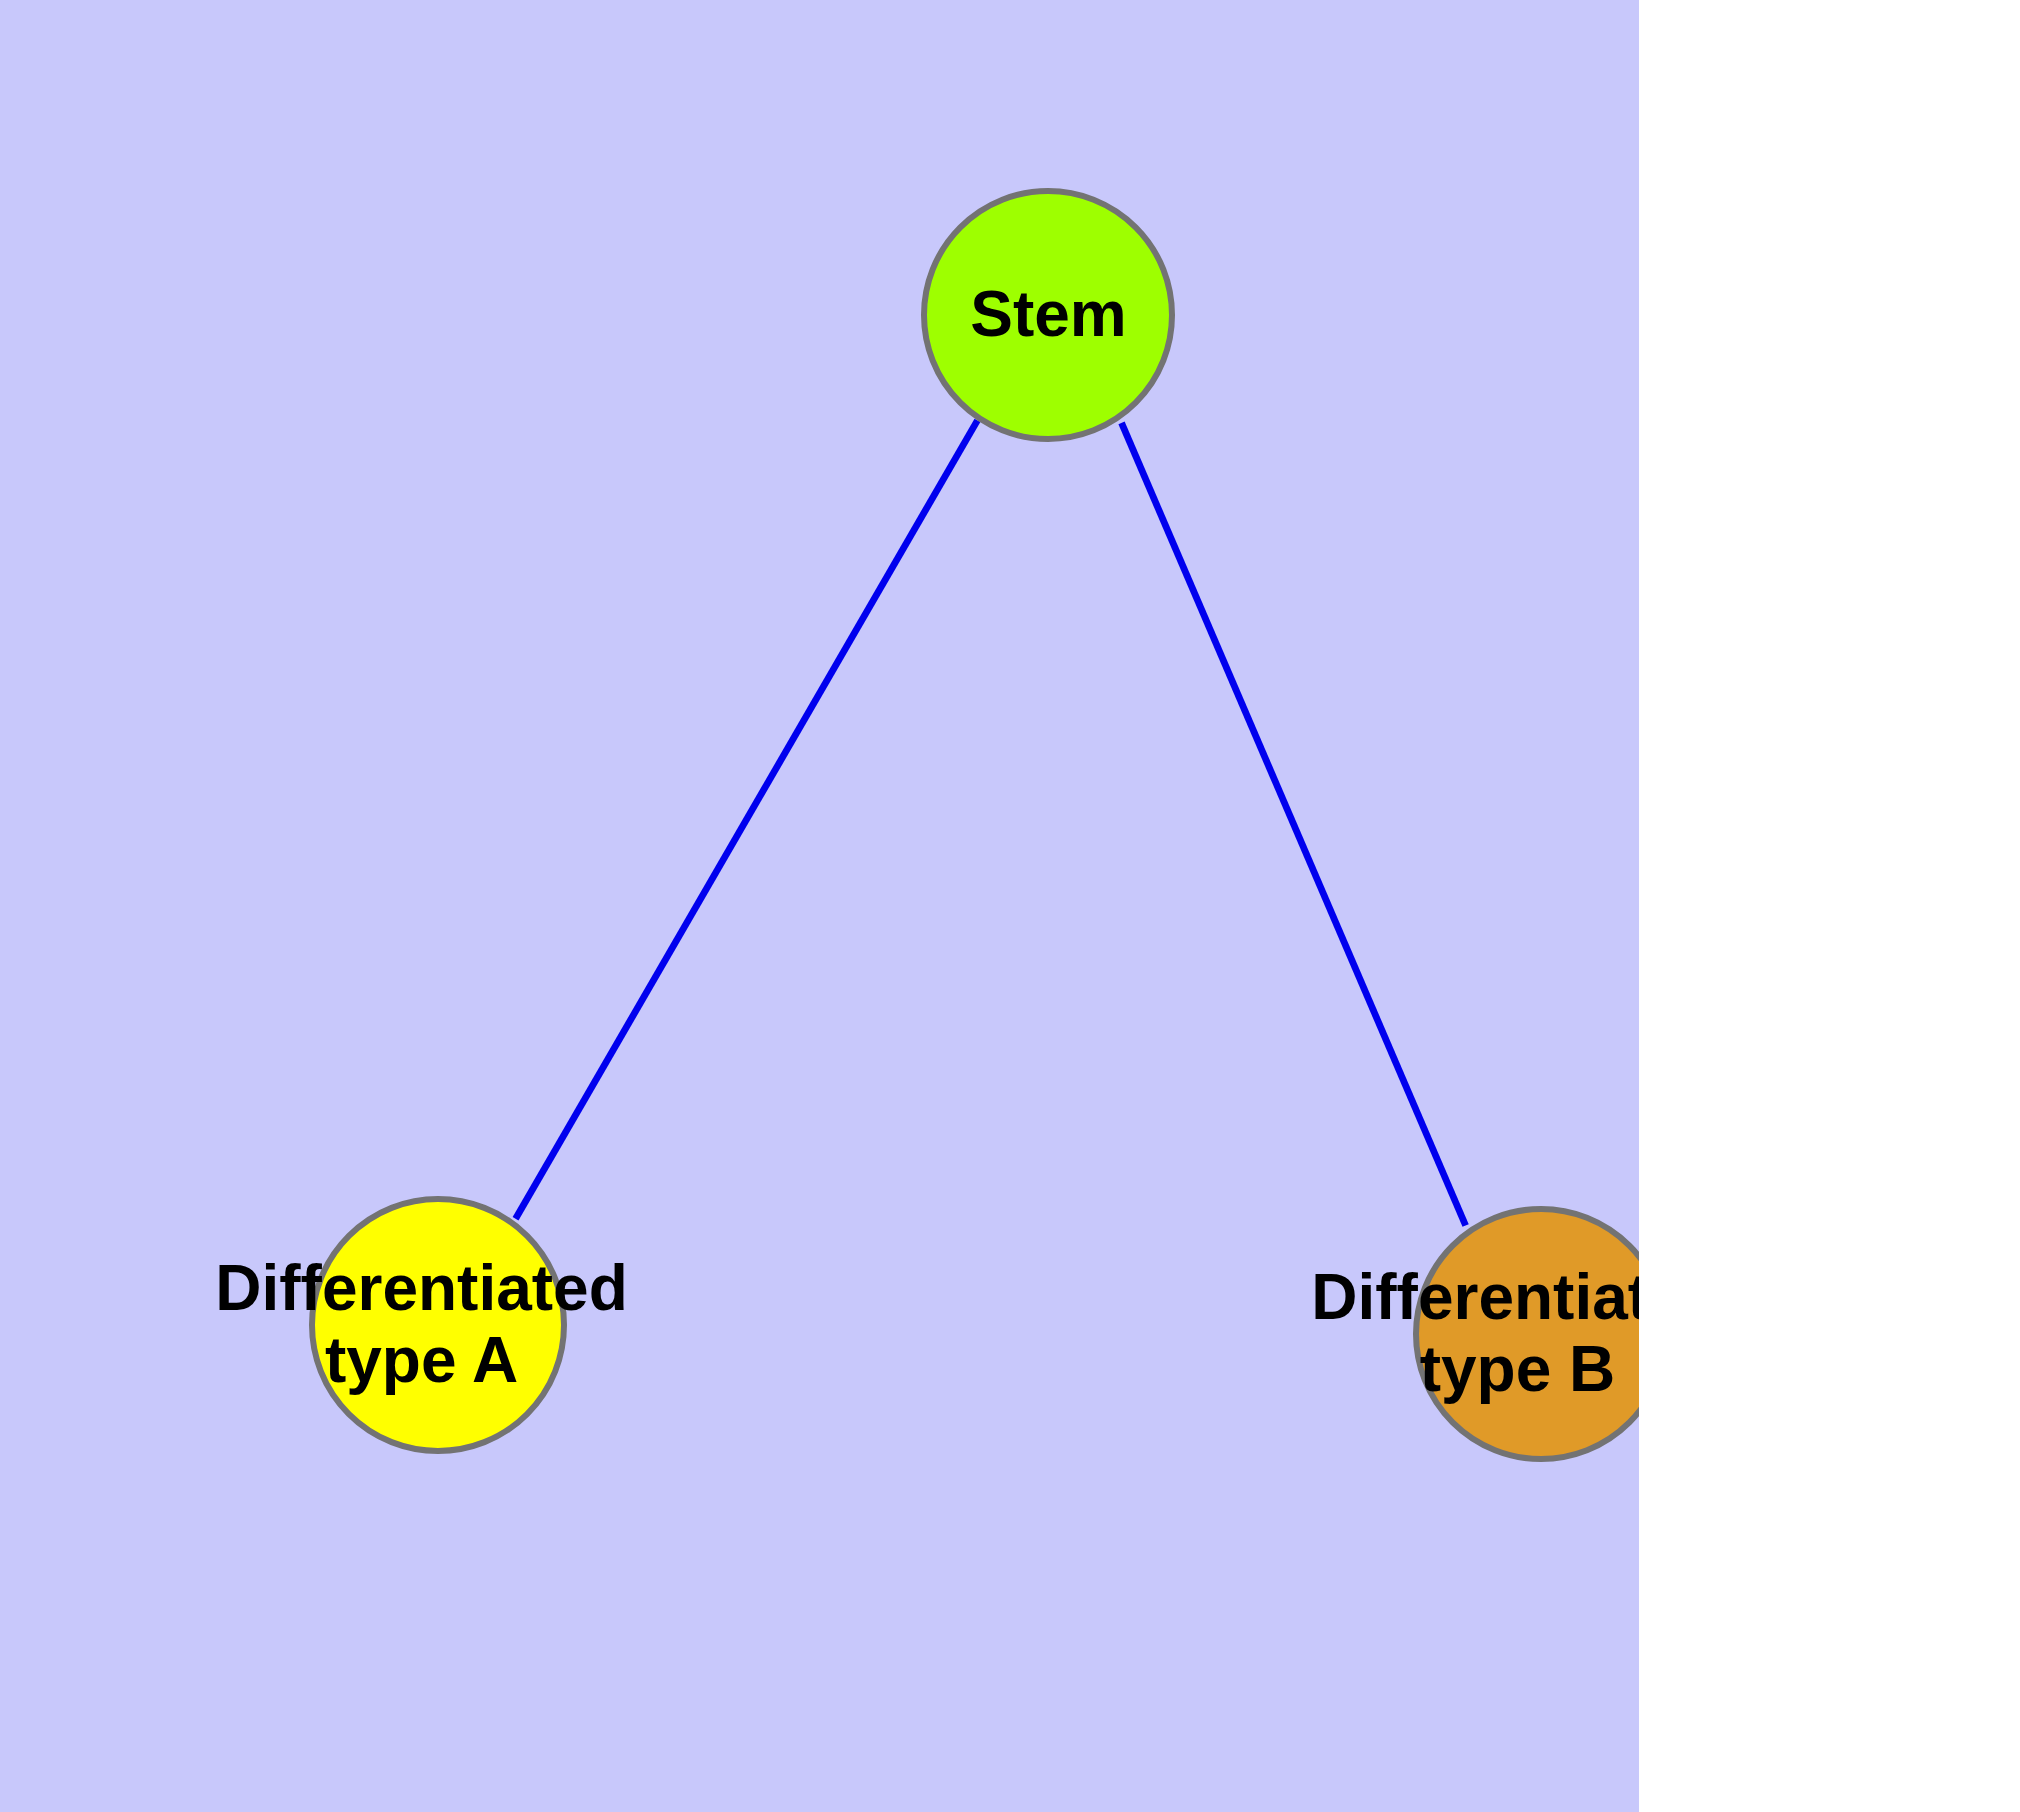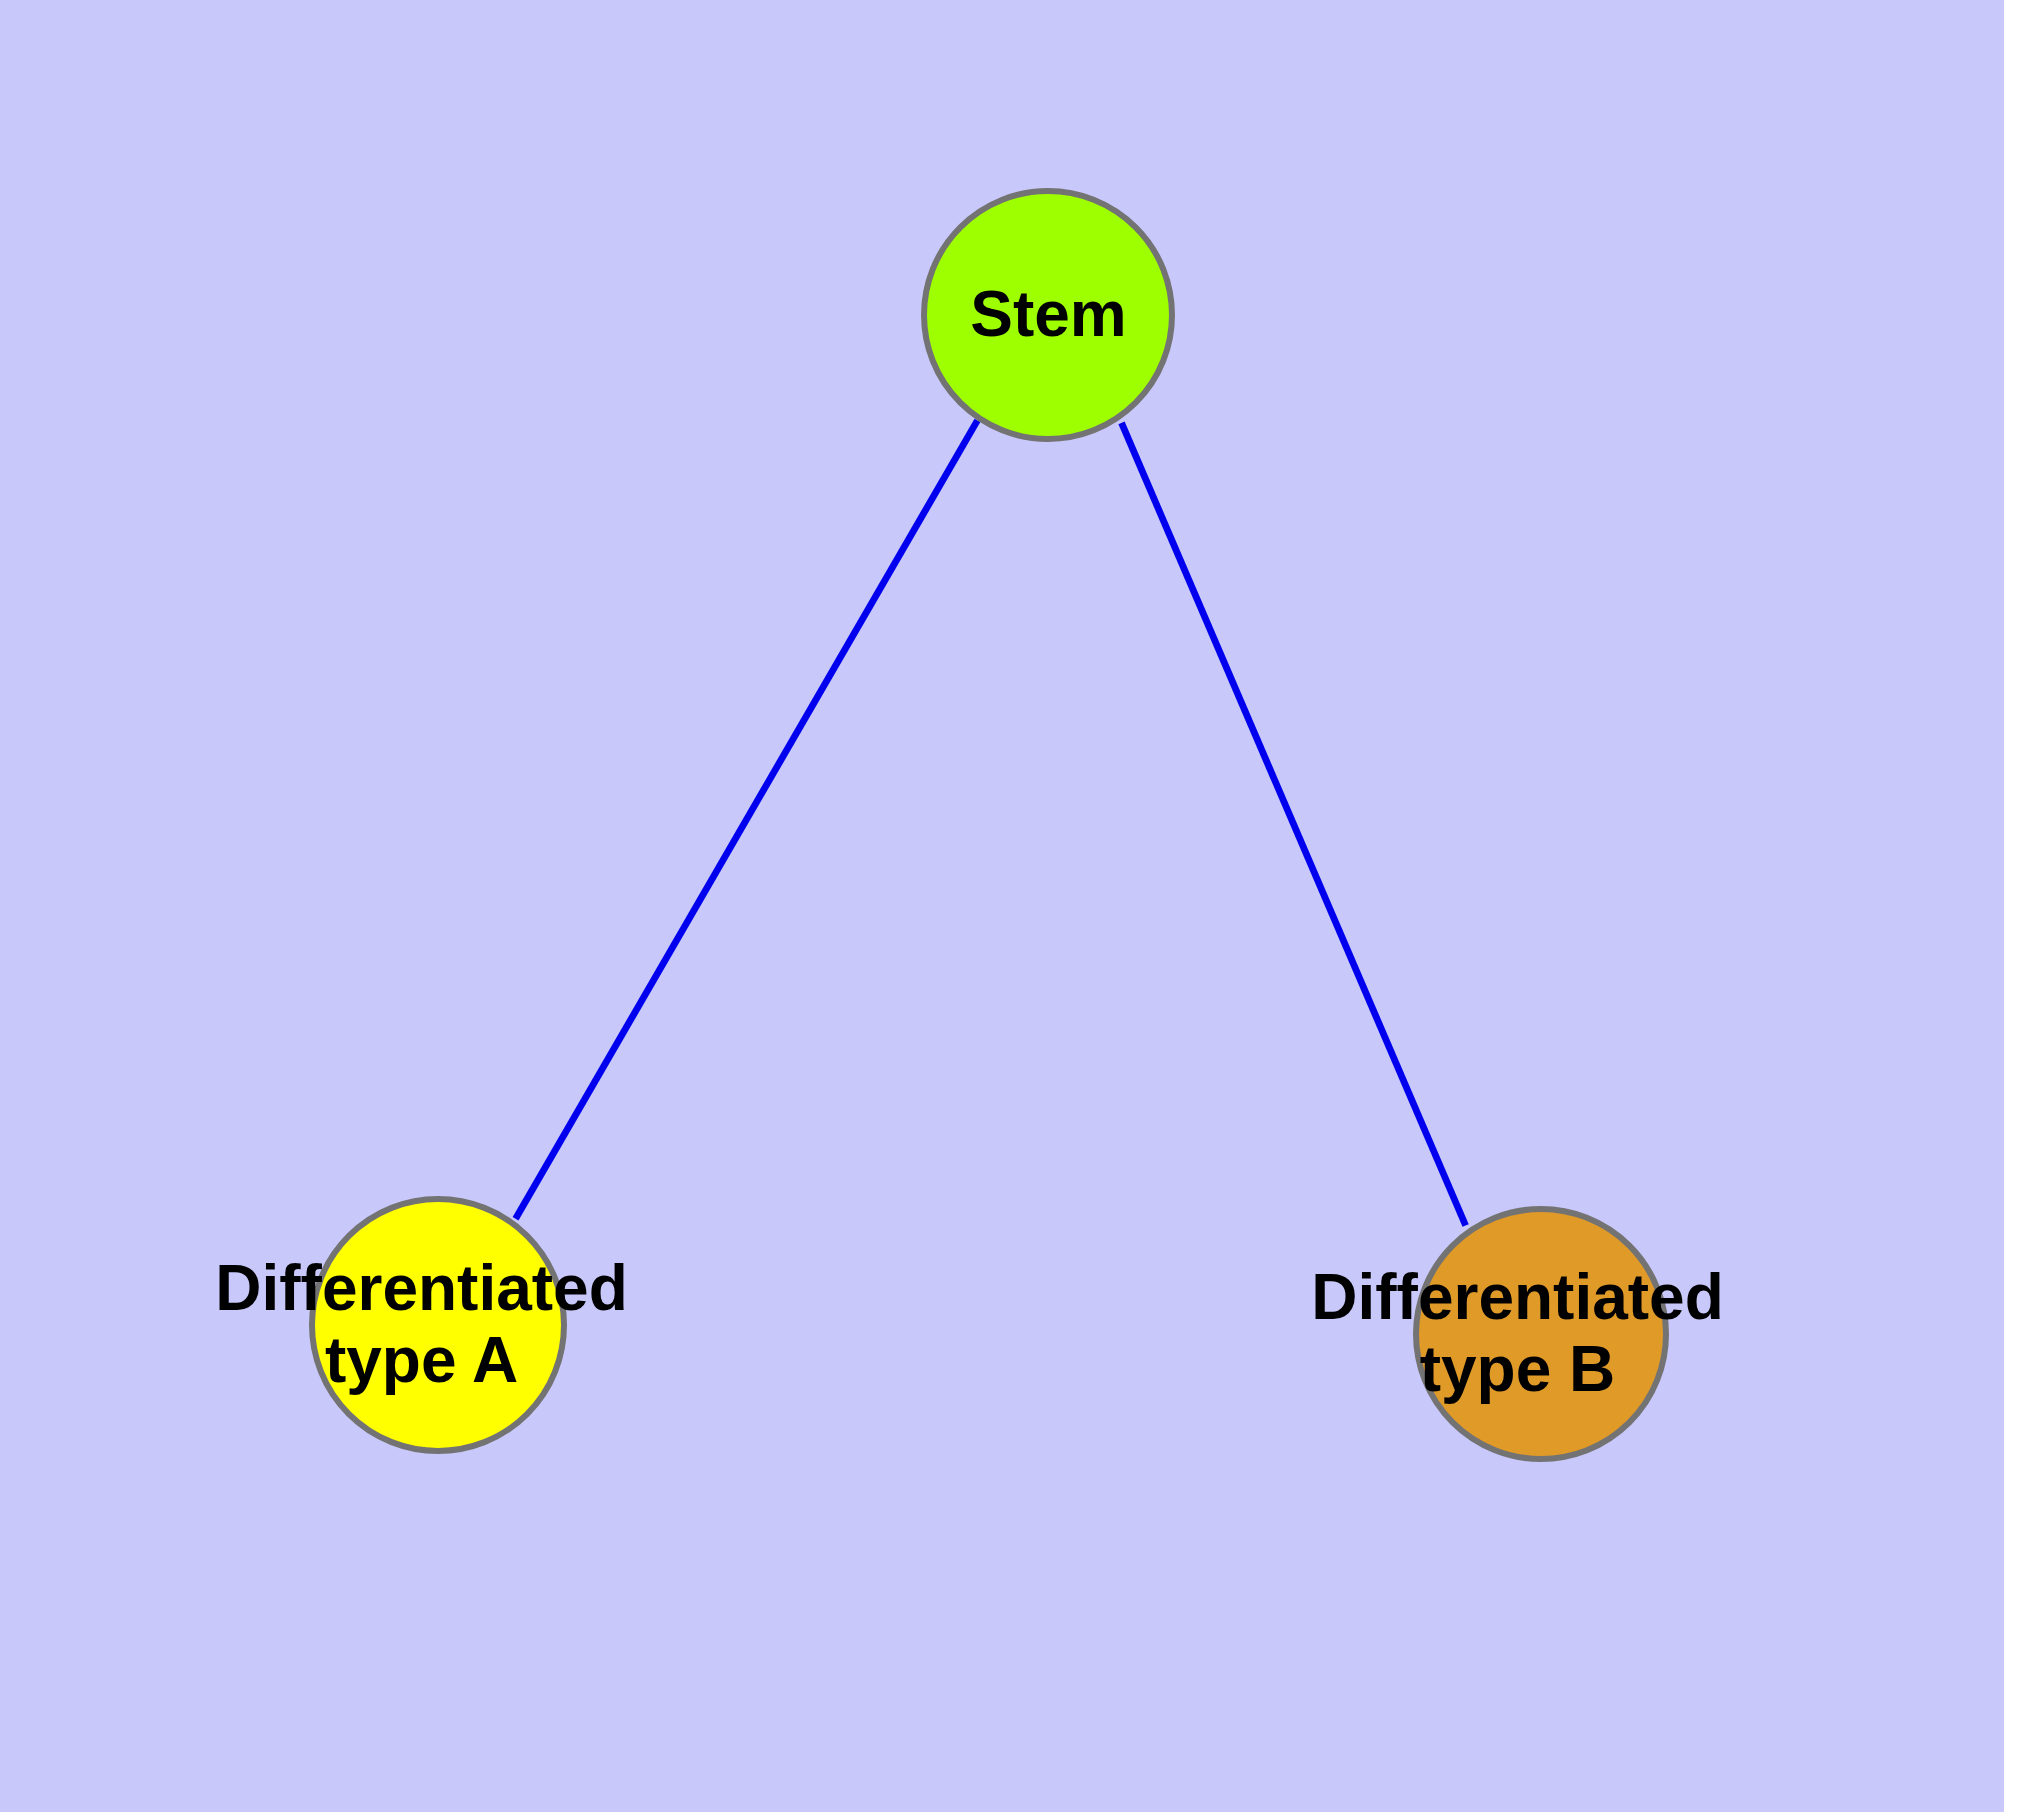--- a/index.html
+++ b/index.html
@@ -51,21 +51,21 @@
     font-weight: bold;
     line-height: 1.12;
     text-align: center;
     white-space: pre;
     pointer-events: none;
   }
 </style>
 </head>
 <body>
 
-<div id="canvas" style="width: 2004px; height: 1812px;">
+<div id="canvas" style="width: 1639px; height: 1812px;">
 
   <div id="graph-background" style="background: rgb(200, 200, 251);"></div>
 
   <svg id="edge-layer" viewBox="0 0 2384 2138" xmlns="http://www.w3.org/2000/svg" style="width: 2021px; height: 1812px;">
     <line class="edge" x1="1153" y1="496" x2="608" y2="1438" stroke="#0000ee" stroke-width="8" stroke-linecap="butt"></line>
     <line class="edge" x1="1323" y1="499" x2="1729" y2="1446" stroke="#0000ee" stroke-width="8" stroke-linecap="butt"></line>
   </svg>
 
   <div id="node-layer">
 

